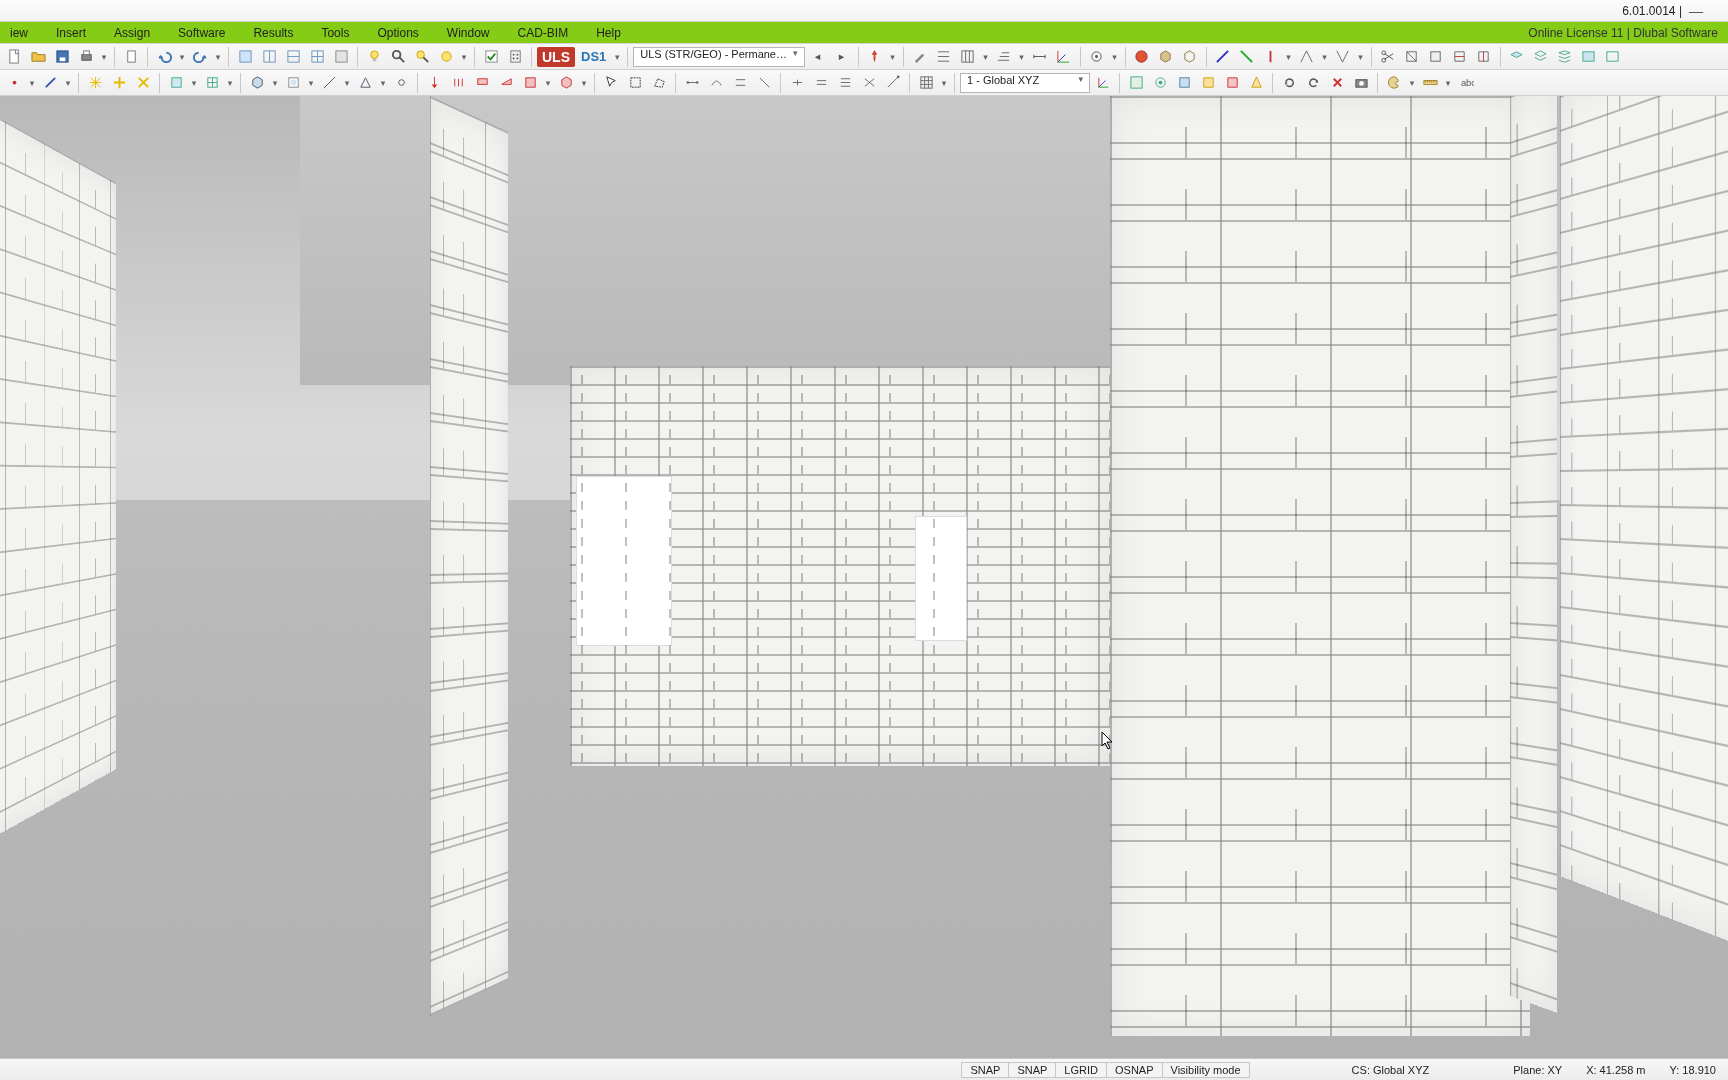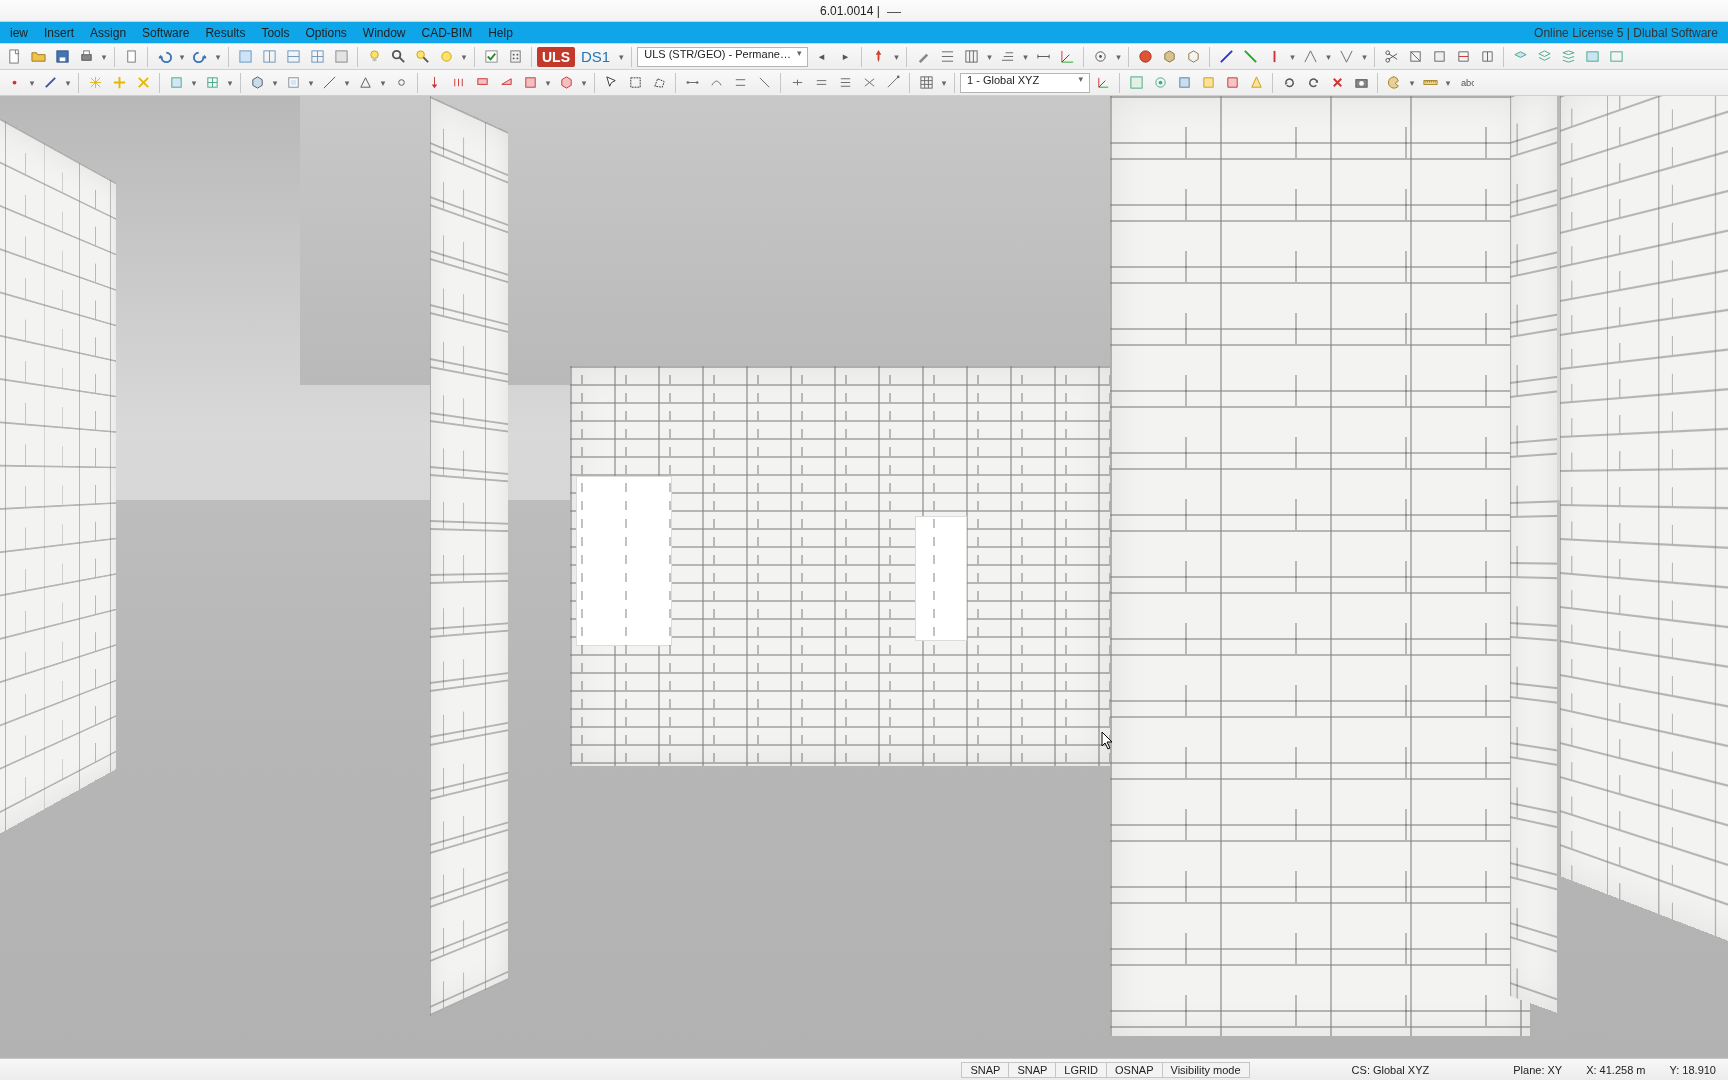--- a/index.html
+++ b/index.html
@@ -16,35 +16,35 @@
     color: #222;
   }
 
   
   .titlebar {
     height: 22px;
     background: linear-gradient(#fdfdfd,#f2f2f2);
     border-bottom: 1px solid #d0d0d0;
     display: flex;
     align-items: center;
-    justify-content: center;
+    justify-content: flex-end;
     padding: 0 18px;
     font-size: 12px;
   }
   .titlebar .right-controls { display:flex; gap:14px; align-items:center; }
   .win-btn { width:28px; text-align:center; font-size:14px; color:#555;}
 
   
   .menubar {
     height: 22px;
-    background: #0ea5e9;
+    background: #84cc16;
     border-bottom: 1px solid #d5d5d5;
     display: flex;
     align-items: center;
-    gap: 0;
+    gap: 12px;
     padding: 0 2px;
     font-size: 12px;
   }
   .menubar .menuitem { padding: 2px 8px; cursor: default; }
   .menubar .flex { flex:1; }
   .menubar .rightlabel { padding-right:8px; color:#333; }
 
   
   .toolbar {
     height: 26px;
@@ -64,21 +64,21 @@
   }
   .tbtn svg { width:15px; height:15px; }
   .drop { width:10px; display:flex; align-items:center; justify-content:center; color:#666; font-size:9px;}
   .sep { width:1px; height:20px; background:#c7c7c7; margin:0 3px; }
 
   .badge-uls {
     background:#c1392b; color:#fff; font-weight:bold;
     font-size:14px; padding:2px 5px; border-radius:2px;
   }
   .badge-ds1 {
-    color:#2675b6; font-weight:400; font-size:15px; padding:0 4px;
+    color:#2675b6; font-weight:700; font-size:13px; padding:0 4px;
   }
   .combo {
     height:20px; border:1px solid #b5b5b5; background:#fff;
     display:flex; align-items:flex-start; padding:0 6px; font-size:11px;
     min-width:150px; justify-content:space-between;
   }
   .combo.small { min-width:130px; }
   .combo .arrow { font-size:9px; color:#666; margin-left:6px;}
 
   
@@ -232,21 +232,21 @@
   <span class="menuitem">Insert</span>
   <span class="menuitem">Assign</span>
   <span class="menuitem">Software</span>
   <span class="menuitem">Results</span>
   <span class="menuitem">Tools</span>
   <span class="menuitem">Options</span>
   <span class="menuitem">Window</span>
   <span class="menuitem">CAD-BIM</span>
   <span class="menuitem">Help</span>
   <span class="flex"></span>
-  <span class="rightlabel">Online License 5 | Dlubal Software</span>
+  <span class="rightlabel">Online License 11 | Dlubal Software</span>
 </div>
 
 <div class="toolbar">
   <div class="tbtn">
       <svg viewBox="0 0 16 16">
         <rect x="3" y="1" width="9" height="14" fill="#fff" stroke="#777"></rect>
         <path d="M9 1v4h4" fill="none" stroke="#777"></path>
       </svg>
     </div>
   <div class="tbtn">

